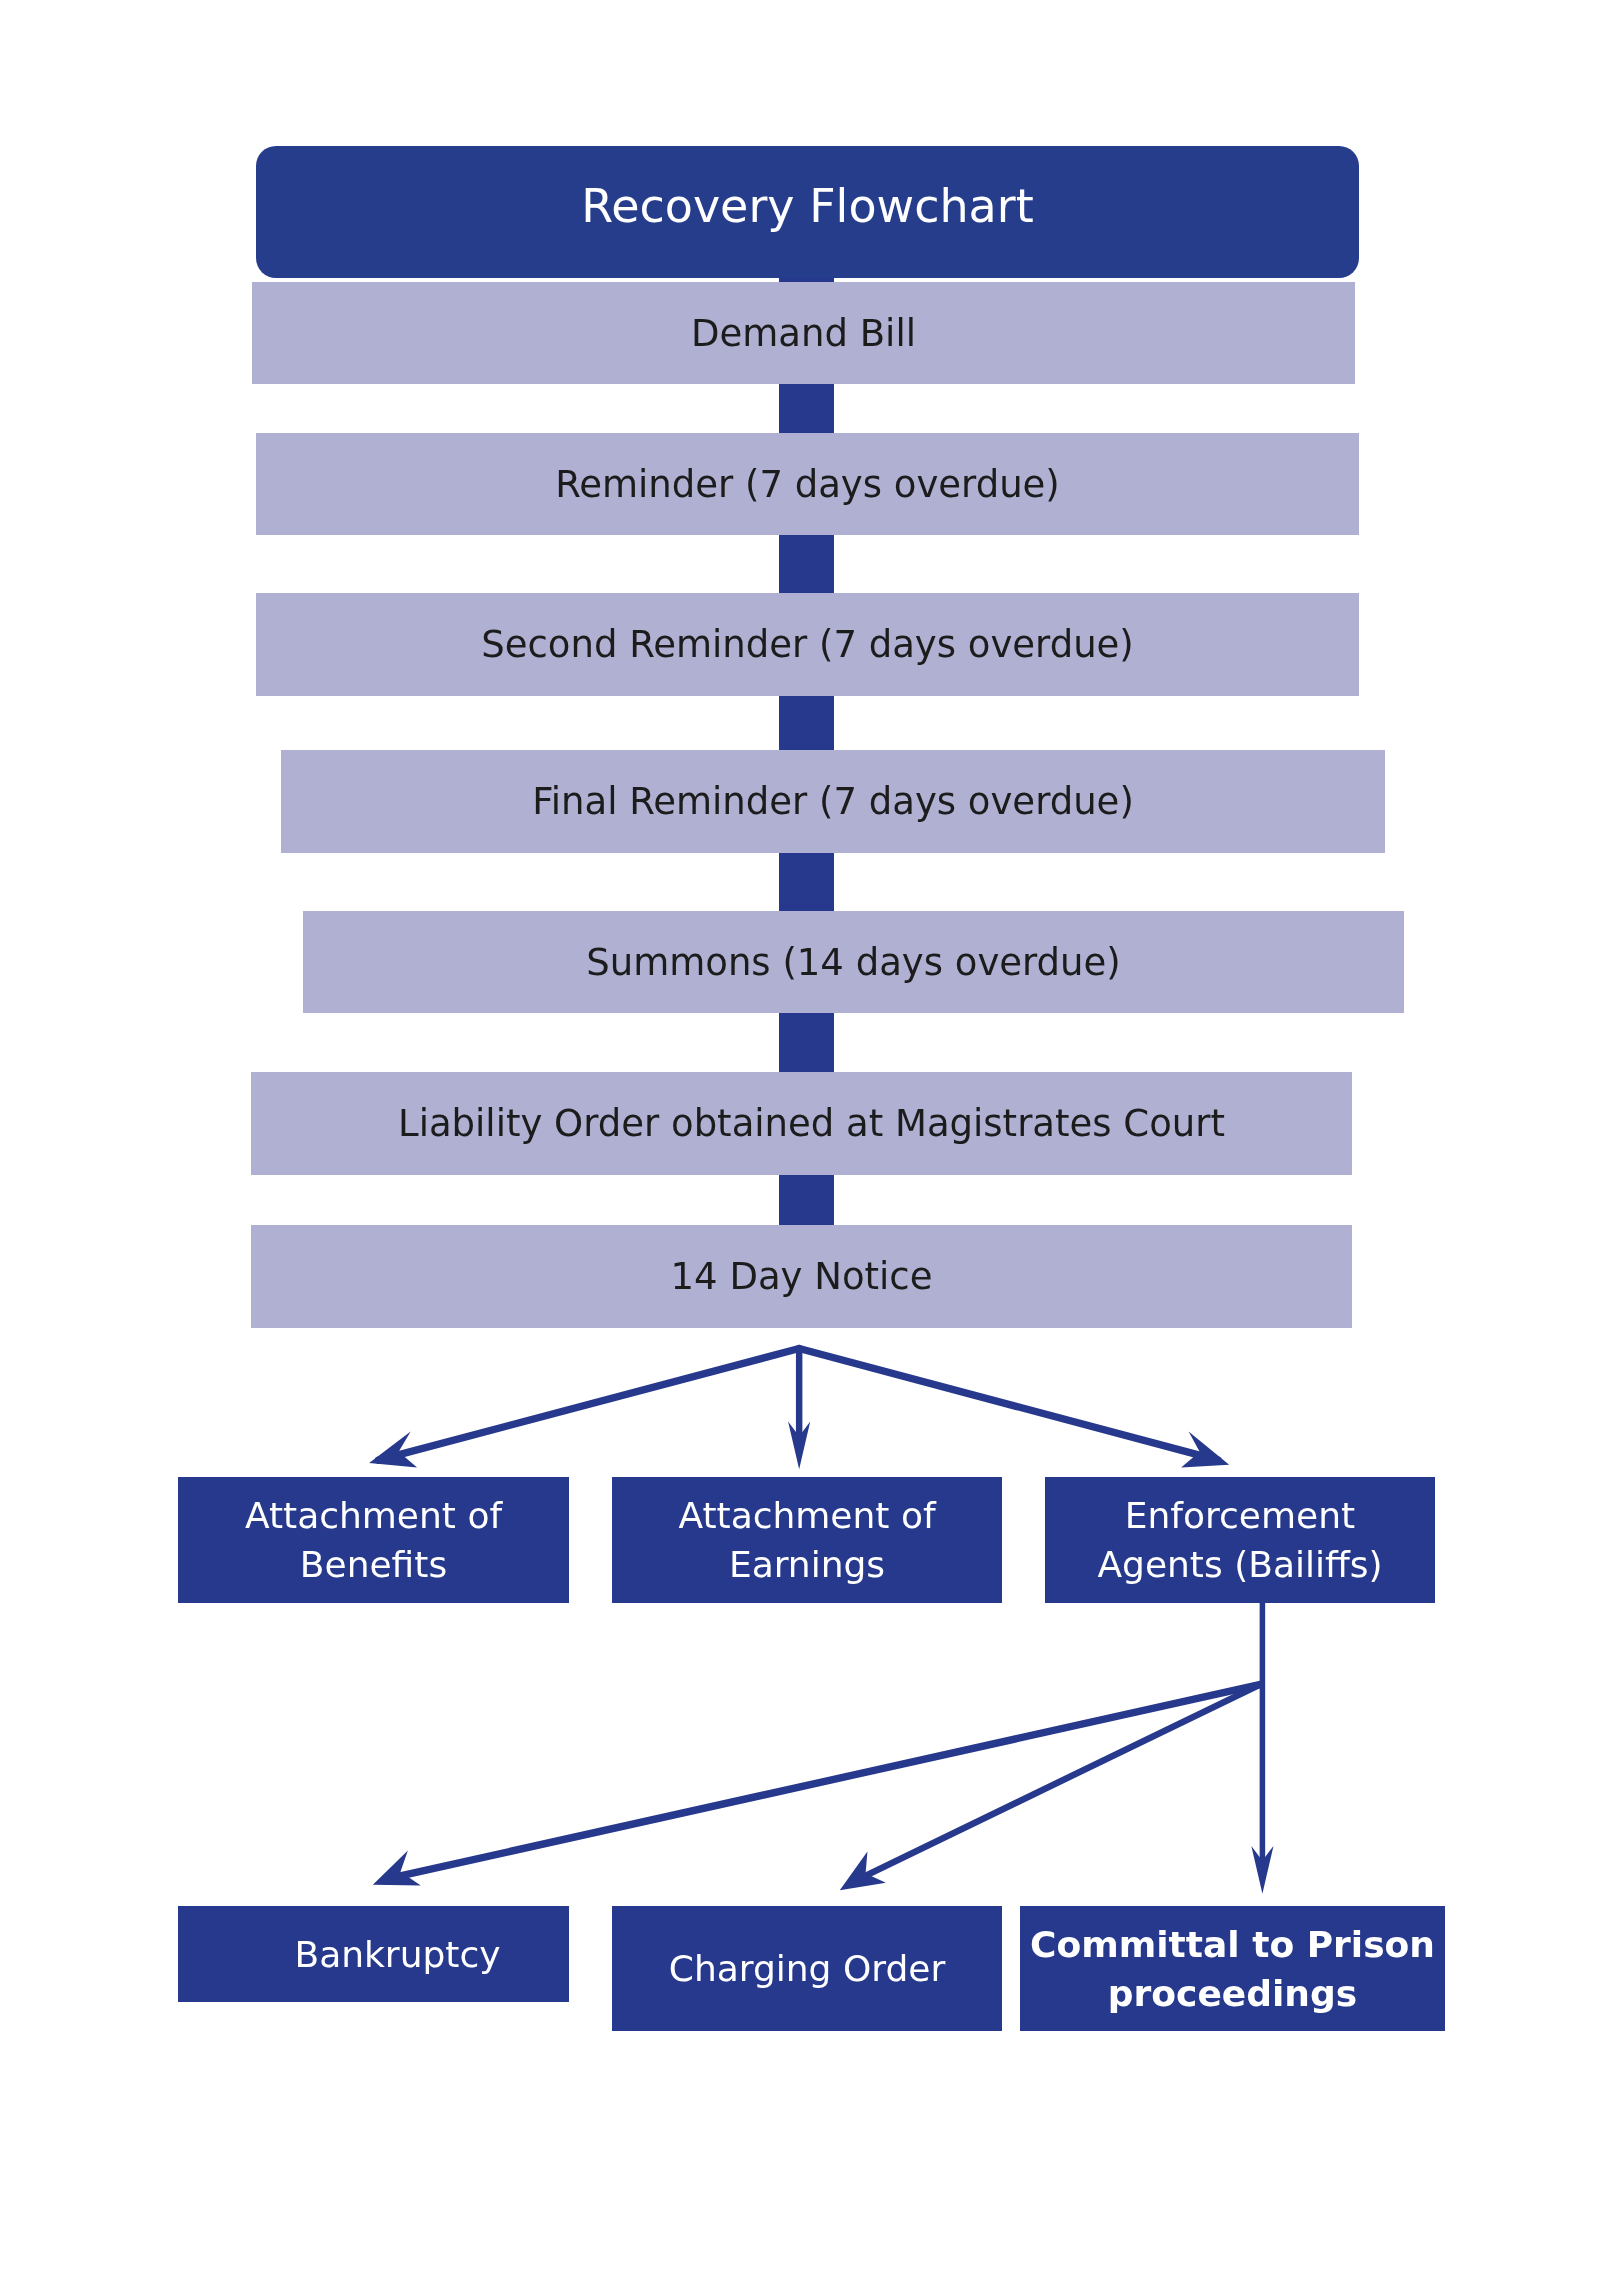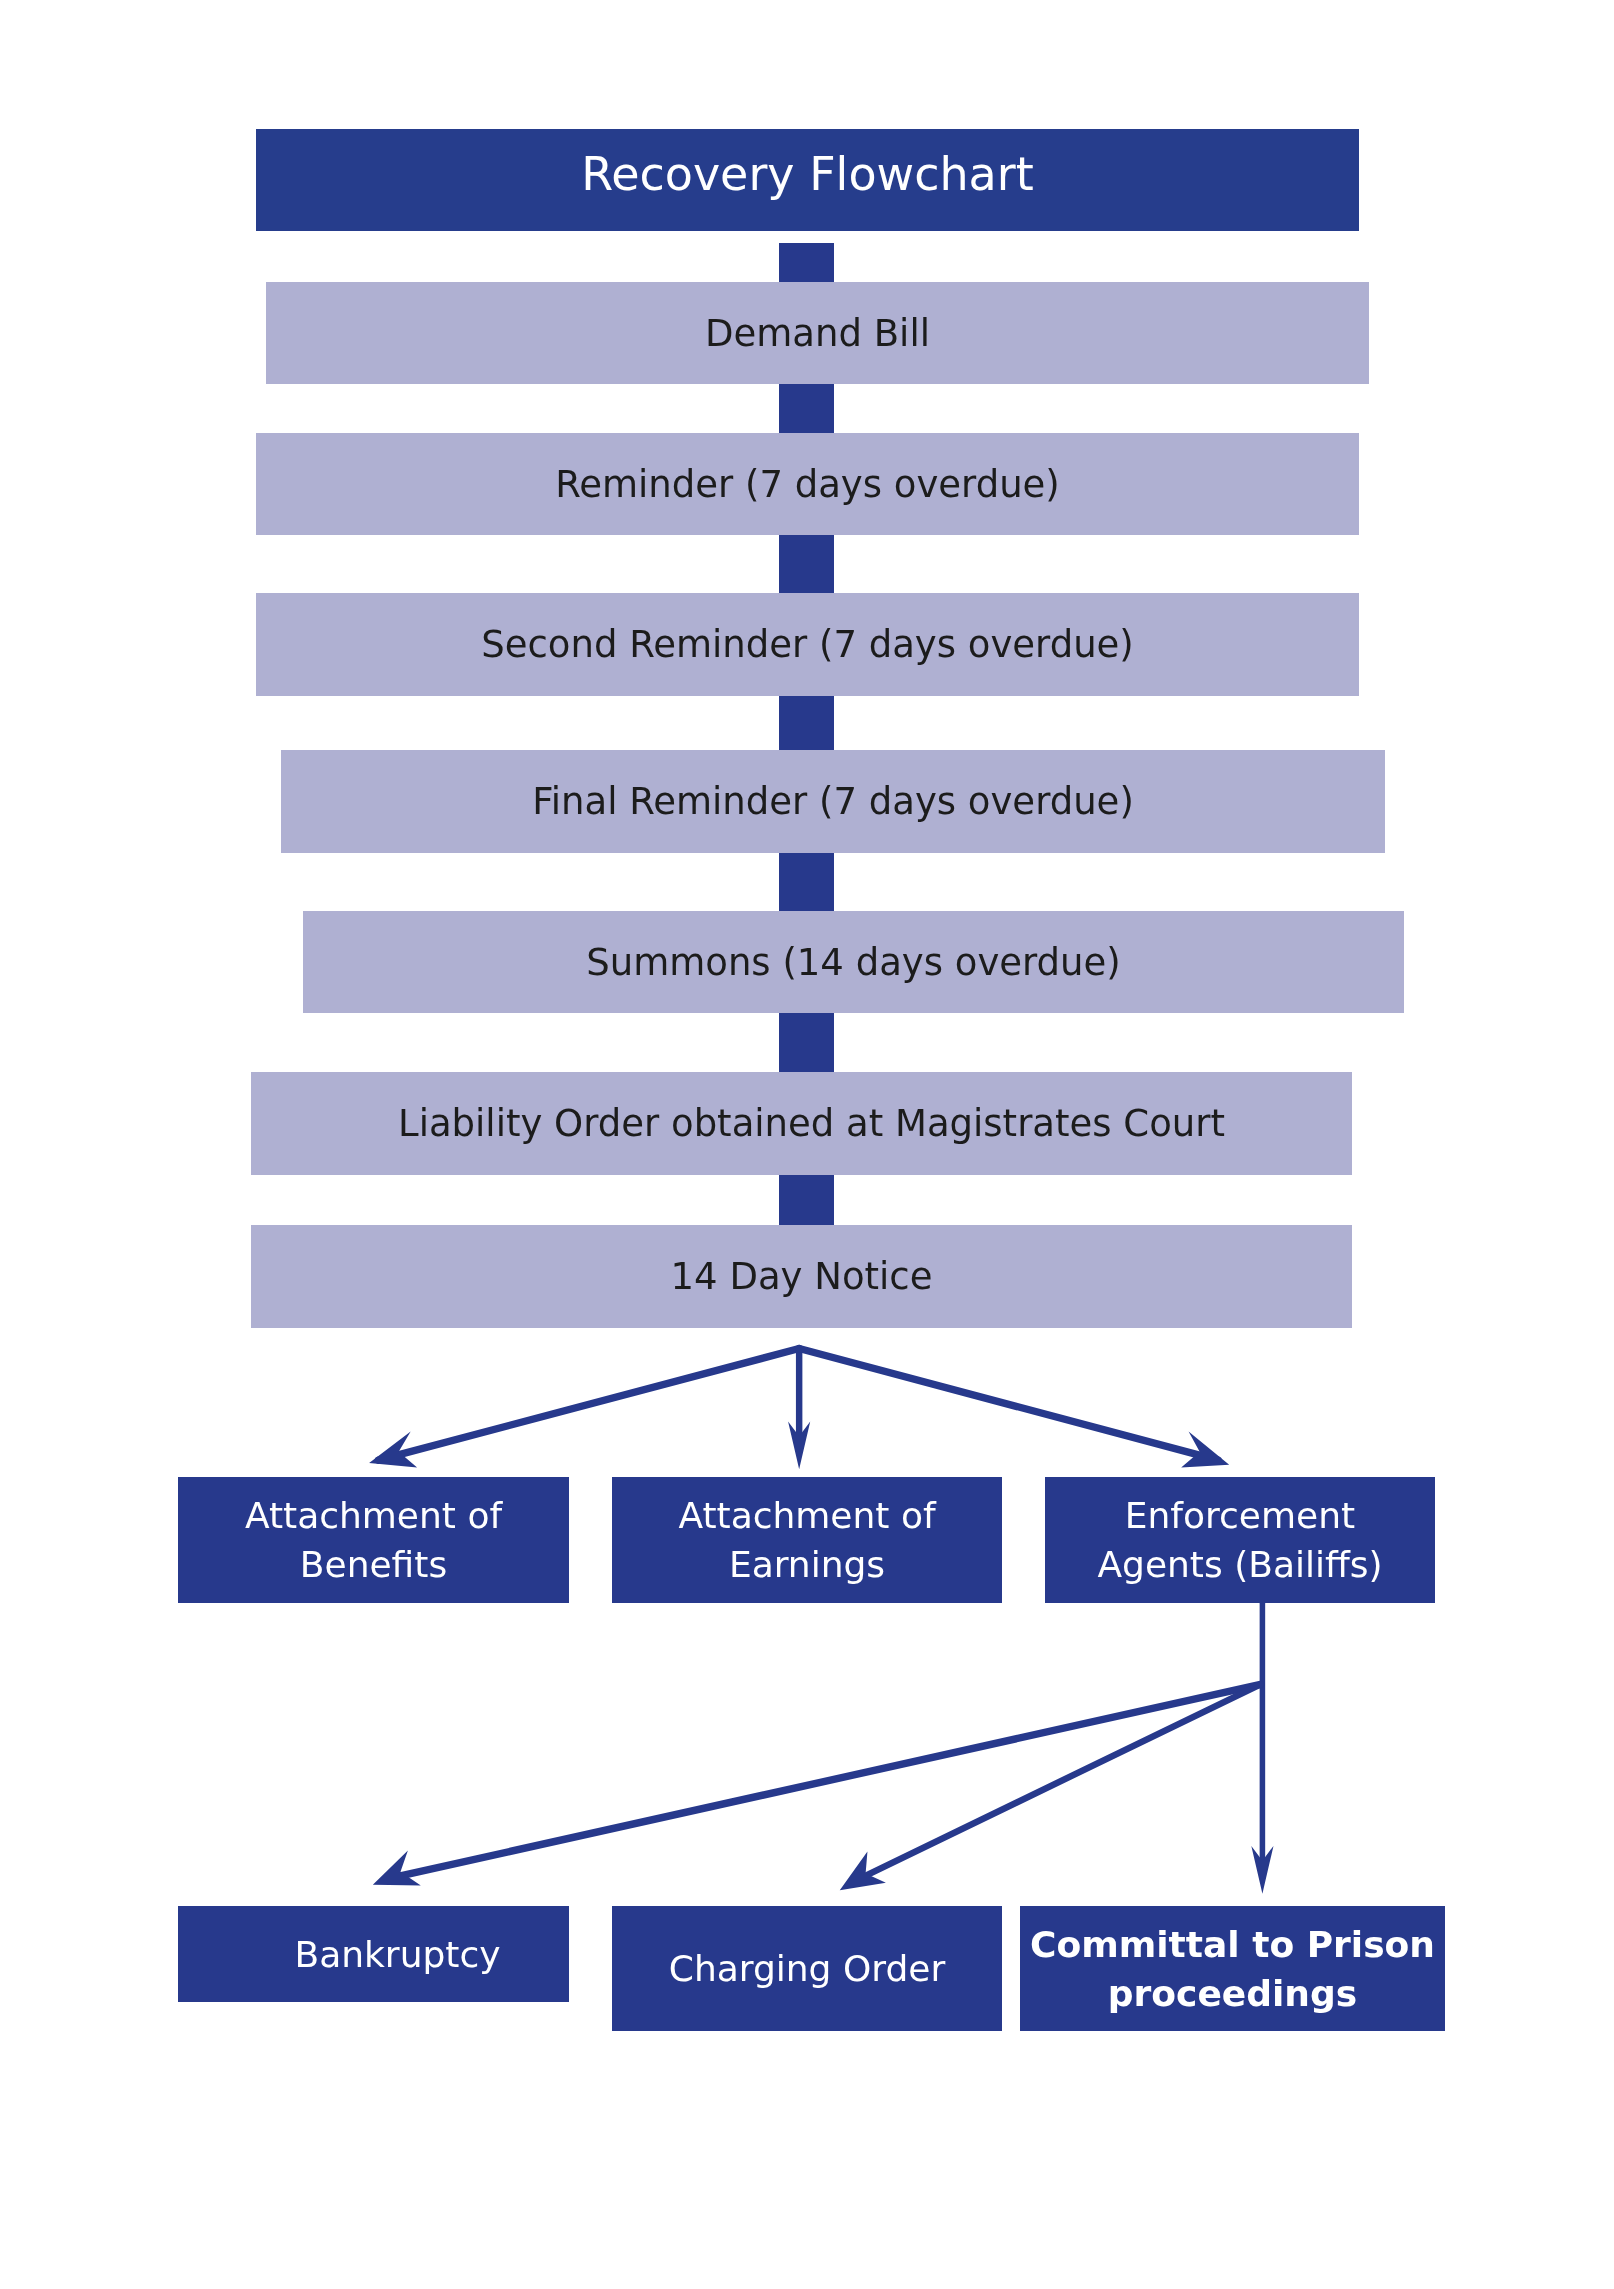--- a/index.html
+++ b/index.html
@@ -18,25 +18,25 @@
 <body>
 
 <div class="conn" style="top:243px;height:41px;"></div>
 <div class="conn" style="top:384px;height:50px;"></div>
 <div class="conn" style="top:534px;height:59px;"></div>
 <div class="conn" style="top:695px;height:56px;"></div>
 <div class="conn" style="top:853px;height:59px;"></div>
 <div class="conn" style="top:1012px;height:61px;"></div>
 <div class="conn" style="top:1174px;height:52px;"></div>
 
-<div class="box title" style="left:256px;top:129px;width:1103px;height:102px;">
+<div class="box title" style="left:256px;top:146px;width:1103px;height:132px;border-radius:20px;">
   <span>Recovery Flowchart</span>
 </div>
 
-<div class="box step" style="left:266px;top:282px;width:1103px;height:102px;">
+<div class="box step" style="left:252px;top:282px;width:1103px;height:102px;">
   <span>Demand Bill</span>
 </div>
 <div class="box step" style="left:256px;top:433px;width:1103px;height:102px;">
   <span>Reminder (7 days overdue)</span>
 </div>
 <div class="box step" style="left:256px;top:593px;width:1103px;height:103px;">
   <span>Second Reminder (7 days overdue)</span>
 </div>
 <div class="box step" style="left:253px;top:750px;width:1104px;height:103px;margin-left:28px;">
   <span>Final Reminder (7 days overdue)</span>

